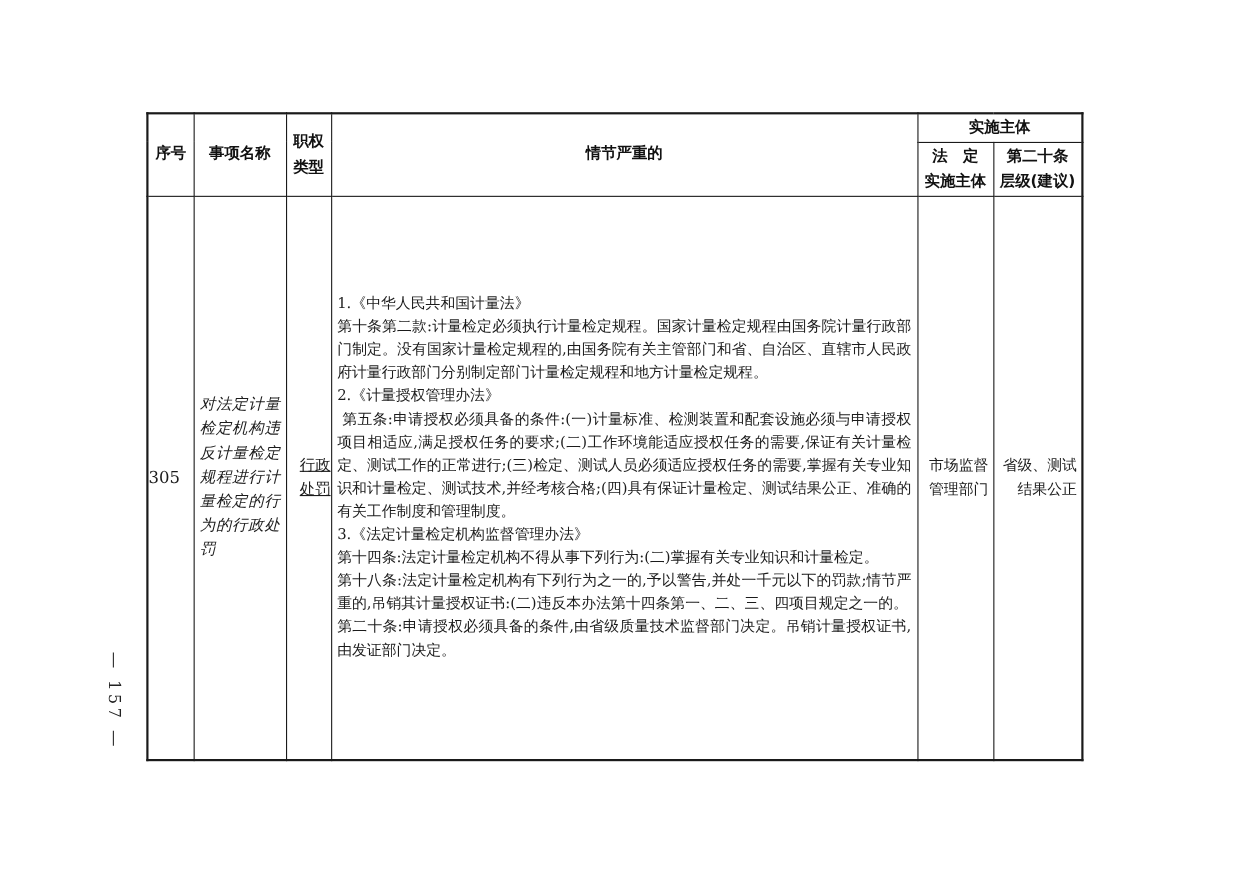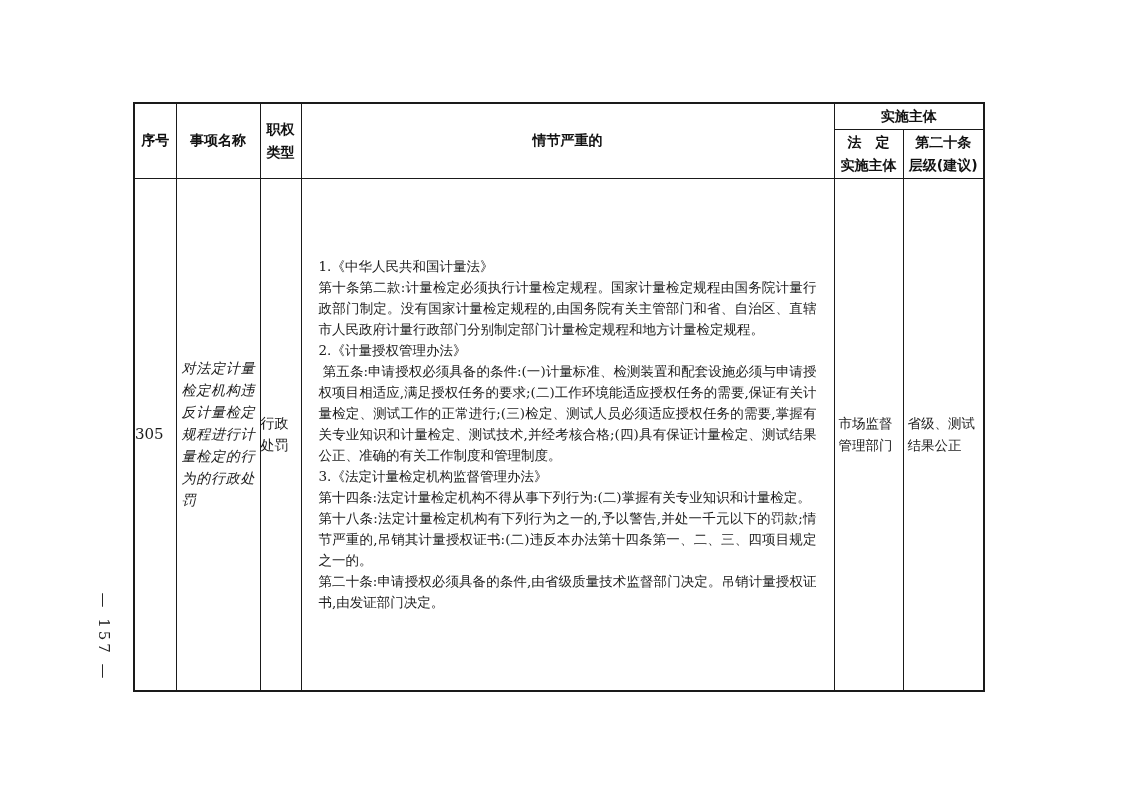--- a/index.html
+++ b/index.html
@@ -55,33 +55,34 @@
     font-size: 15px;
   }
   td.cell-item-name {
     padding: 0 5px;
     font-size: 14px;
     line-height: 22px;
     text-align: justify;
     font-style: italic;
   }
   td.cell-authority {
-    text-align: left;
+    text-align: right;
     font-size: 14px;
     line-height: 22px;
+    text-decoration: underline;
   }
-  td.cell-basis { padding: 0 17px; }
+  td.cell-basis { padding: 0 5px; }
   .basis p {
     margin: 0;
     font-size: 13.5px;
     line-height: 21px;
     text-align: justify;
   }
   td.cell-subject, td.cell-level {
-    text-align: left;
+    text-align: right;
     font-size: 13.5px;
     line-height: 22px;
     padding: 0 4px;
   }
 </style>
 </head>
 <body>
 
 <div class="page">
 

